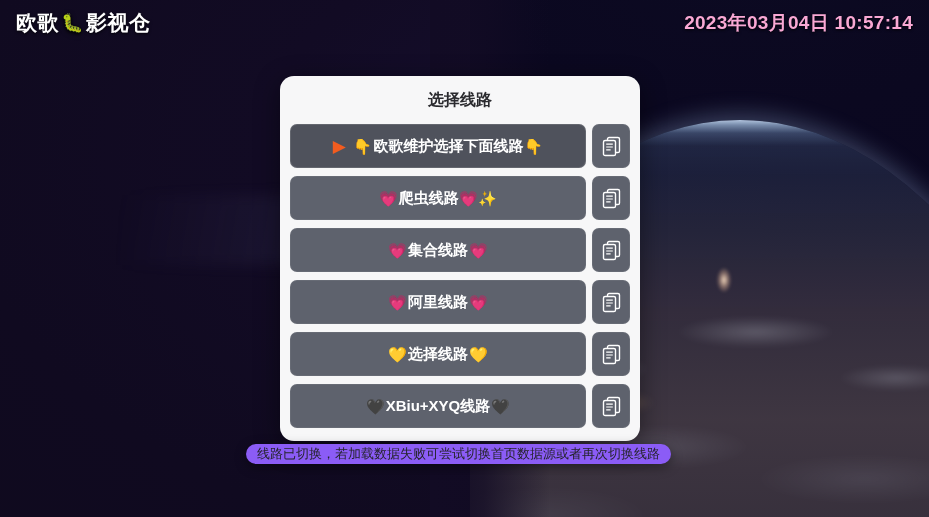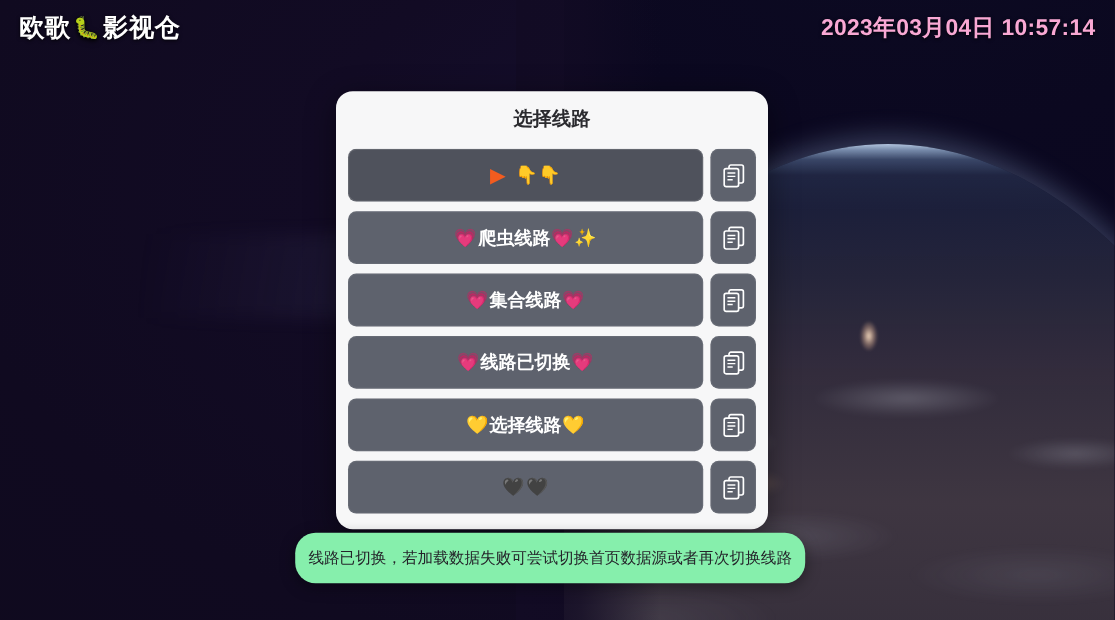--- a/index.html
+++ b/index.html
@@ -257,23 +257,23 @@
     cursor: pointer;
   }
   .copy-btn svg { display: block; }
 
   
   #toast {
     position: absolute;
     left: 246px;
     top: 444px;
     width: 425px;
-    height: 42px;
+    height: 20px;
     border-radius: 17px;
-    background: #86efac;
+    background: #8b5cf6;
     color: #24242a;
     font-size: 13px;
     display: flex;
     align-items: center;
     justify-content: center;
     box-shadow: 0 3px 12px rgba(0,0,0,0.4);
     z-index: 30;
     white-space: nowrap;
     box-sizing: border-box;
     padding: 0 14px;
@@ -307,20 +307,21 @@
   </div>
 
   <div id="dialog">
     <div id="dialog-title">选择线路</div>
     <div id="route-list">
         <div class="route-row">
           <div class="route-item selected">
             <span class="play-marker">▶</span>
             <span class="route-label">
               <span class="emo">👇</span>
+              <span>欧歌维护选择下面线路</span>
               <span class="emo">👇</span>
             </span>
           </div>
           <div class="copy-btn">
             <span>
               <svg width="19" height="21" viewBox="0 0 19 21" fill="none" aria-hidden="true">
                 <rect x="5.5" y="1.5" width="12" height="15" rx="1.6" stroke="#ffffff" stroke-width="1.4"></rect>
                 <rect x="1.5" y="4.5" width="12" height="15" rx="1.6" fill="#5e626d" stroke="#ffffff" stroke-width="1.4"></rect>
                 <line x1="4.2" y1="8.2" x2="10.8" y2="8.2" stroke="#ffffff" stroke-width="1.2"></line>
                 <line x1="4.2" y1="11" x2="10.8" y2="11" stroke="#ffffff" stroke-width="1.2"></line>
@@ -366,21 +367,21 @@
                 <line x1="4.2" y1="11" x2="10.8" y2="11" stroke="#ffffff" stroke-width="1.2"></line>
                 <line x1="4.2" y1="13.8" x2="8.6" y2="13.8" stroke="#ffffff" stroke-width="1.2"></line>
               </svg>
             </span>
           </div>
         </div>
         <div class="route-row">
           <div class="route-item">
             <span class="route-label">
               <span class="emo">💗</span>
-              <span>线路已切换</span>
+              <span>阿里线路</span>
               <span class="emo">💗</span>
             </span>
           </div>
           <div class="copy-btn">
             <span>
               <svg width="19" height="21" viewBox="0 0 19 21" fill="none" aria-hidden="true">
                 <rect x="5.5" y="1.5" width="12" height="15" rx="1.6" stroke="#ffffff" stroke-width="1.4"></rect>
                 <rect x="1.5" y="4.5" width="12" height="15" rx="1.6" fill="#5e626d" stroke="#ffffff" stroke-width="1.4"></rect>
                 <line x1="4.2" y1="8.2" x2="10.8" y2="8.2" stroke="#ffffff" stroke-width="1.2"></line>
                 <line x1="4.2" y1="11" x2="10.8" y2="11" stroke="#ffffff" stroke-width="1.2"></line>
@@ -406,20 +407,21 @@
                 <line x1="4.2" y1="11" x2="10.8" y2="11" stroke="#ffffff" stroke-width="1.2"></line>
                 <line x1="4.2" y1="13.8" x2="8.6" y2="13.8" stroke="#ffffff" stroke-width="1.2"></line>
               </svg>
             </span>
           </div>
         </div>
         <div class="route-row">
           <div class="route-item">
             <span class="route-label">
               <span class="emo">🖤</span>
+              <span>XBiu+XYQ线路</span>
               <span class="emo">🖤</span>
             </span>
           </div>
           <div class="copy-btn">
             <span>
               <svg width="19" height="21" viewBox="0 0 19 21" fill="none" aria-hidden="true">
                 <rect x="5.5" y="1.5" width="12" height="15" rx="1.6" stroke="#ffffff" stroke-width="1.4"></rect>
                 <rect x="1.5" y="4.5" width="12" height="15" rx="1.6" fill="#5e626d" stroke="#ffffff" stroke-width="1.4"></rect>
                 <line x1="4.2" y1="8.2" x2="10.8" y2="8.2" stroke="#ffffff" stroke-width="1.2"></line>
                 <line x1="4.2" y1="11" x2="10.8" y2="11" stroke="#ffffff" stroke-width="1.2"></line>

